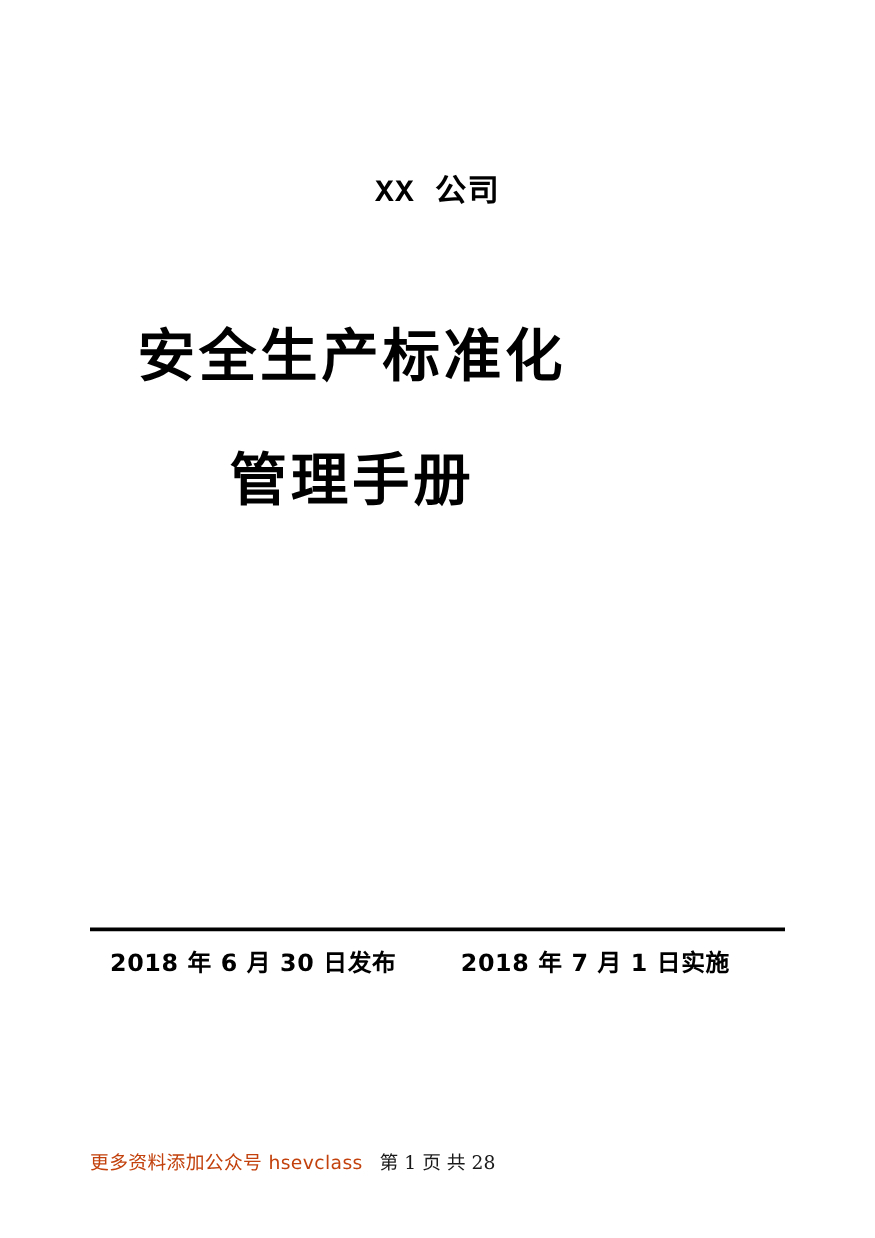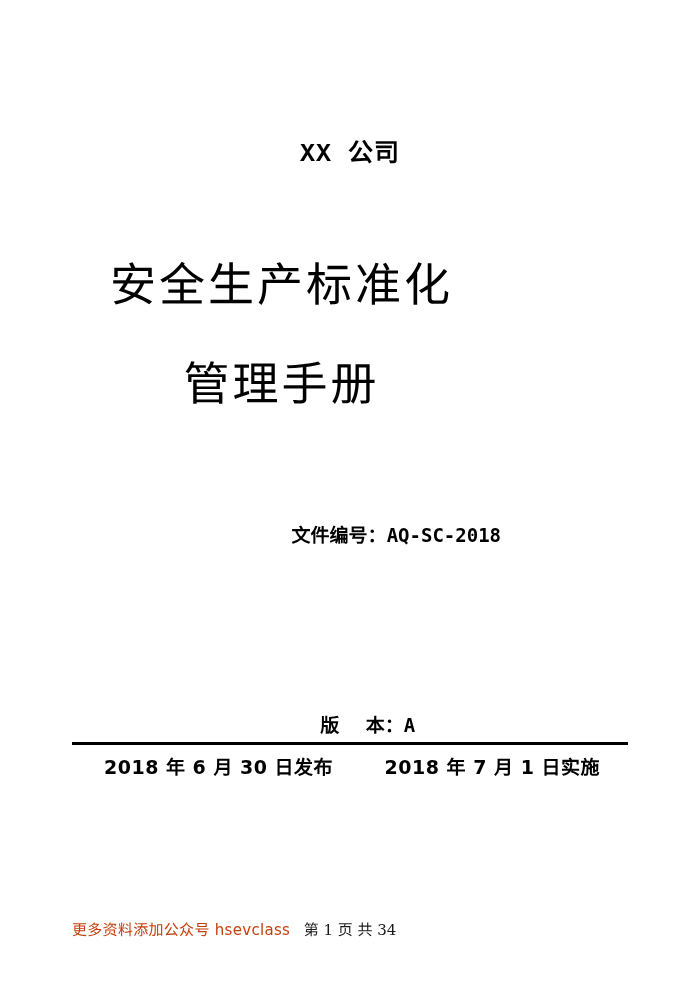--- a/index.html
+++ b/index.html
@@ -40,21 +40,21 @@
   }
 
   
   .main-title {
     position: absolute;
     top: 252px;
     left: 0;
     width: 563px;
     text-align: center;
     font-size: 46px;
-    font-weight: 400;
+    font-weight: 700;
     line-height: 1.45;
     letter-spacing: 3px;
   }
   .main-title .line2 {
     display: block;
     margin-top: 32px;
   }
 
   
   .meta-block {
@@ -87,25 +87,25 @@
     position: absolute;
     left: 72px;
     top: 742px;
     width: 556px;
     height: 3px;
     background: #000000;
   }
   .footer-dates {
     position: absolute;
     top: 748px;
-    left: 72px;
+    left: 56px;
     width: 556px;
     height: 34px;
     display: flex;
-    align-items: center;
+    align-items: flex-end;
     justify-content: space-between;
     font-size: 19px;
     font-weight: 700;
     letter-spacing: 0.5px;
   }
   .footer-dates .date-left {
     padding-left: 32px;
   }
   .footer-dates .date-right {
     padding-right: 28px;
@@ -136,37 +136,25 @@
 
 <div class="page">
 
   <div class="company-line">XX 公司</div>
 
   <div class="main-title">
     <span class="line1">安全生产标准化</span>
     <span class="line2">管理手册</span>
   </div>
 
-  <div class="meta-block">
-    <span class="meta-row">
-      <span class="meta-inner">
-        <span>文件编号：</span><span class="mono">AQ-SC-2018</span>
-      </span>
-    </span>
-    <span class="meta-row">
-      <span class="meta-inner">
-        <span>版    本：</span><span class="mono">A</span>
-      </span>
-    </span>
-  </div>
 
   <div class="footer-rule"></div>
 
   <div class="footer-dates">
     <span class="date-left">2018 年 6 月 30 日发布</span>
     <span class="date-right">2018 年 7 月 1 日实施</span>
   </div>
 
   <div class="watermark">更多资料添加公众号 hsevclass</div>
 
-  <div class="page-number">第 1 页 共 34</div>
+  <div class="page-number">第 1 页 共 28</div>
 
 </div>
 
 </body></html>

